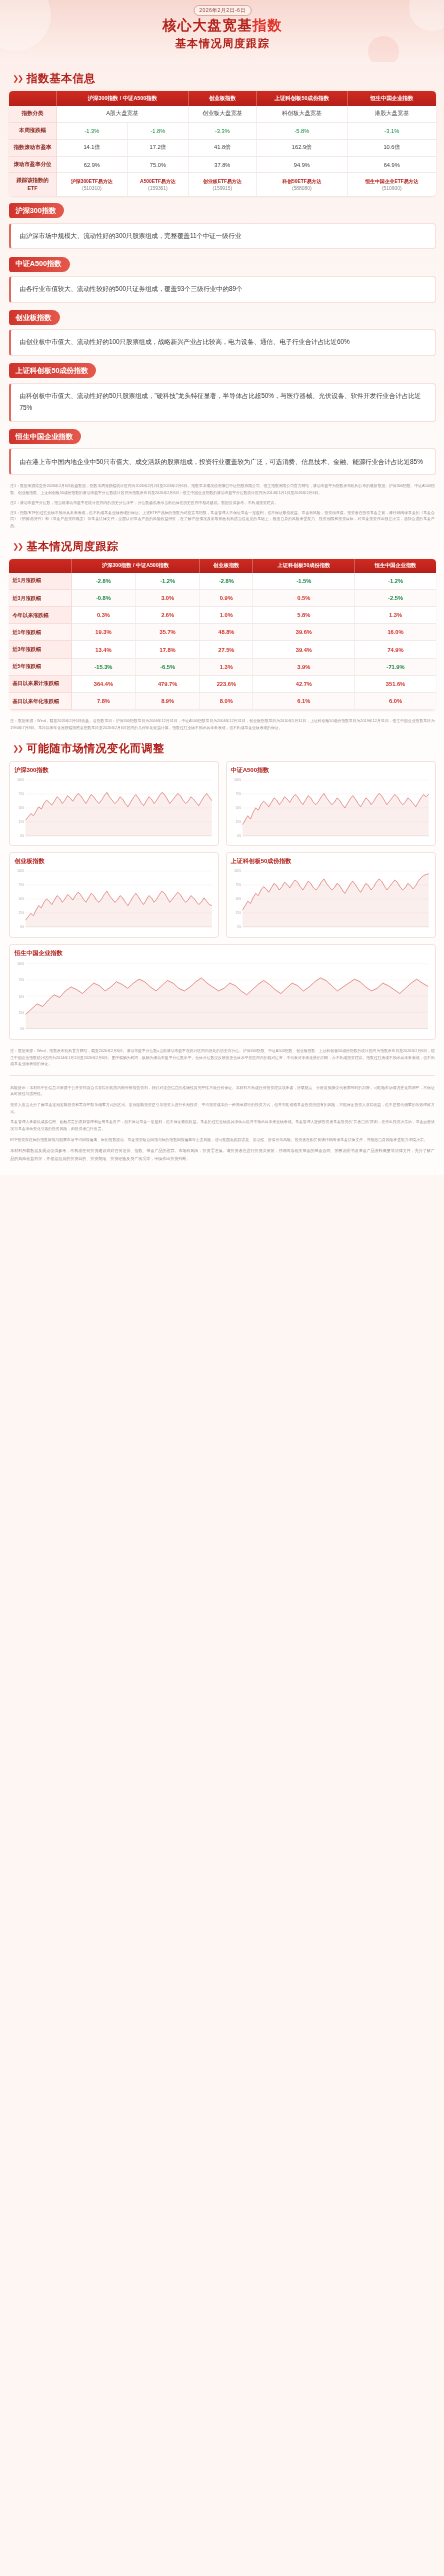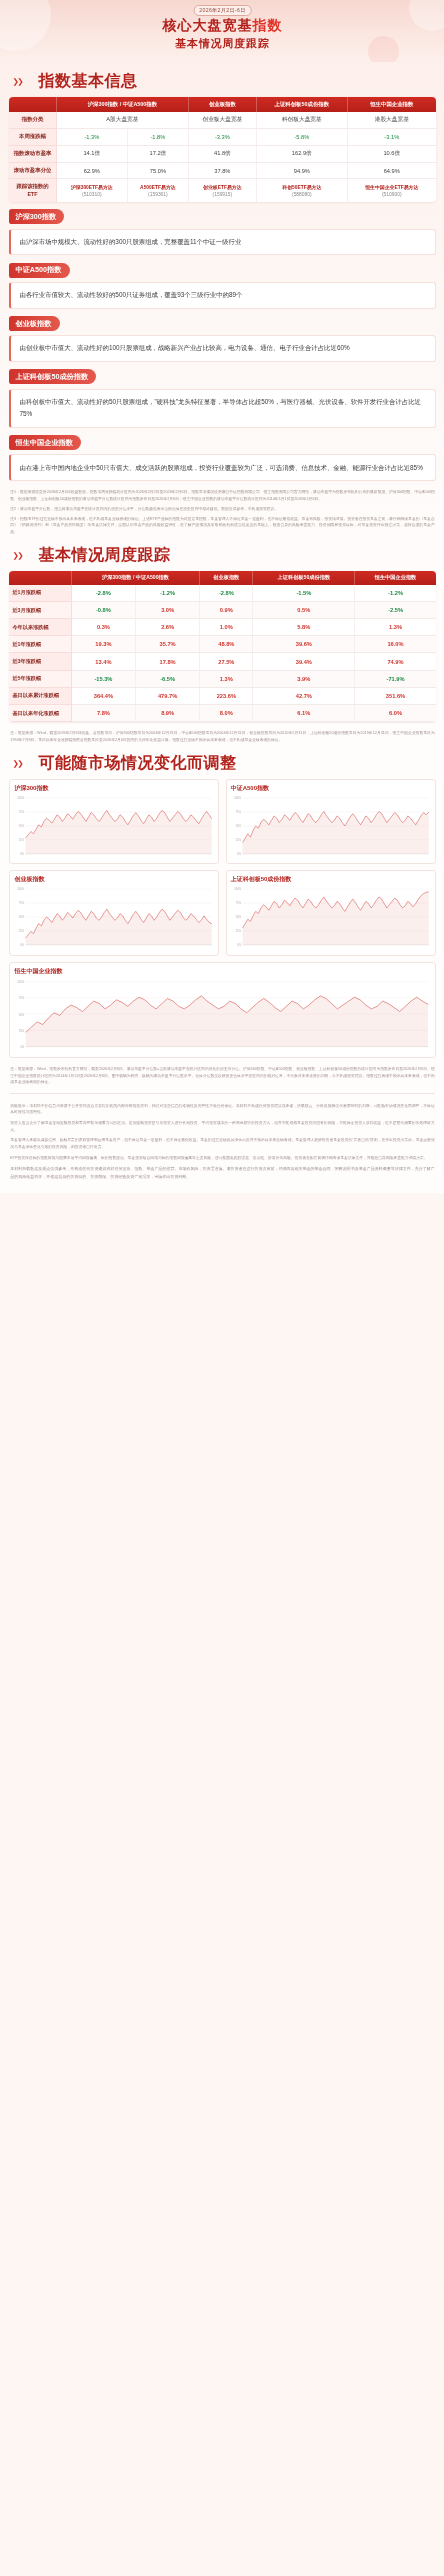--- a/index.html
+++ b/index.html
@@ -19,21 +19,21 @@
   .header-title .hl { color: #e0342a; }
   .header-sub { position: absolute; top: 37px; width: 100%; text-align: center; font-size: 10.8px; font-weight: bold; color: #b3231d; letter-spacing: 1px; }
   .deco-circle { position: absolute; border-radius: 50%; background: rgba(255,255,255,.35); }
   .dc1 { width: 72px; height: 72px; left: -20.6px; top: -20.6px; }
   .dc2 { width: 46px; height: 46px; right: -10.3px; top: -15.5px; }
   .dc3 { width: 31px; height: 31px; right: 46px; top: 36px; background: rgba(224,52,42,.08); }
 
   
   .sec-title { display: flex; align-items: center; gap: 4.1px; margin: 9.3px 0 5.2px 12.4px; }
   .sec-title .chev { color: #d0342c; font-size: 7.7px; letter-spacing: -1.5px; }
-  .sec-title .txt { font-size: 16px; font-weight: bold; color: #b3231d; letter-spacing: 0.5px; margin-left: 12px; }
+  .sec-title .txt { font-size: 11px; font-weight: bold; color: #b3231d; letter-spacing: 0.5px; }
 
   
   .card { margin: 0 9.3px; background: #fff; border-radius: 4.1px; box-shadow: 0 0.5px 2.1px rgba(160,60,40,.10); overflow: hidden; }
 
   table { width: 100%; border-collapse: collapse; }
   th, td { text-align: center; vertical-align: middle; }
 
   .thead-main th { background: linear-gradient(180deg,#cf2b22,#b51f18); color: #fff; font-size: 5.4px; font-weight: bold; padding: 3.6px 1px; line-height: 1.35; border-right: 0.5px solid rgba(255,255,255,.25); }
   .thead-main th:last-child { border-right: none; }
   .thead-main th.blank { background: linear-gradient(180deg,#cf2b22,#b51f18); }

